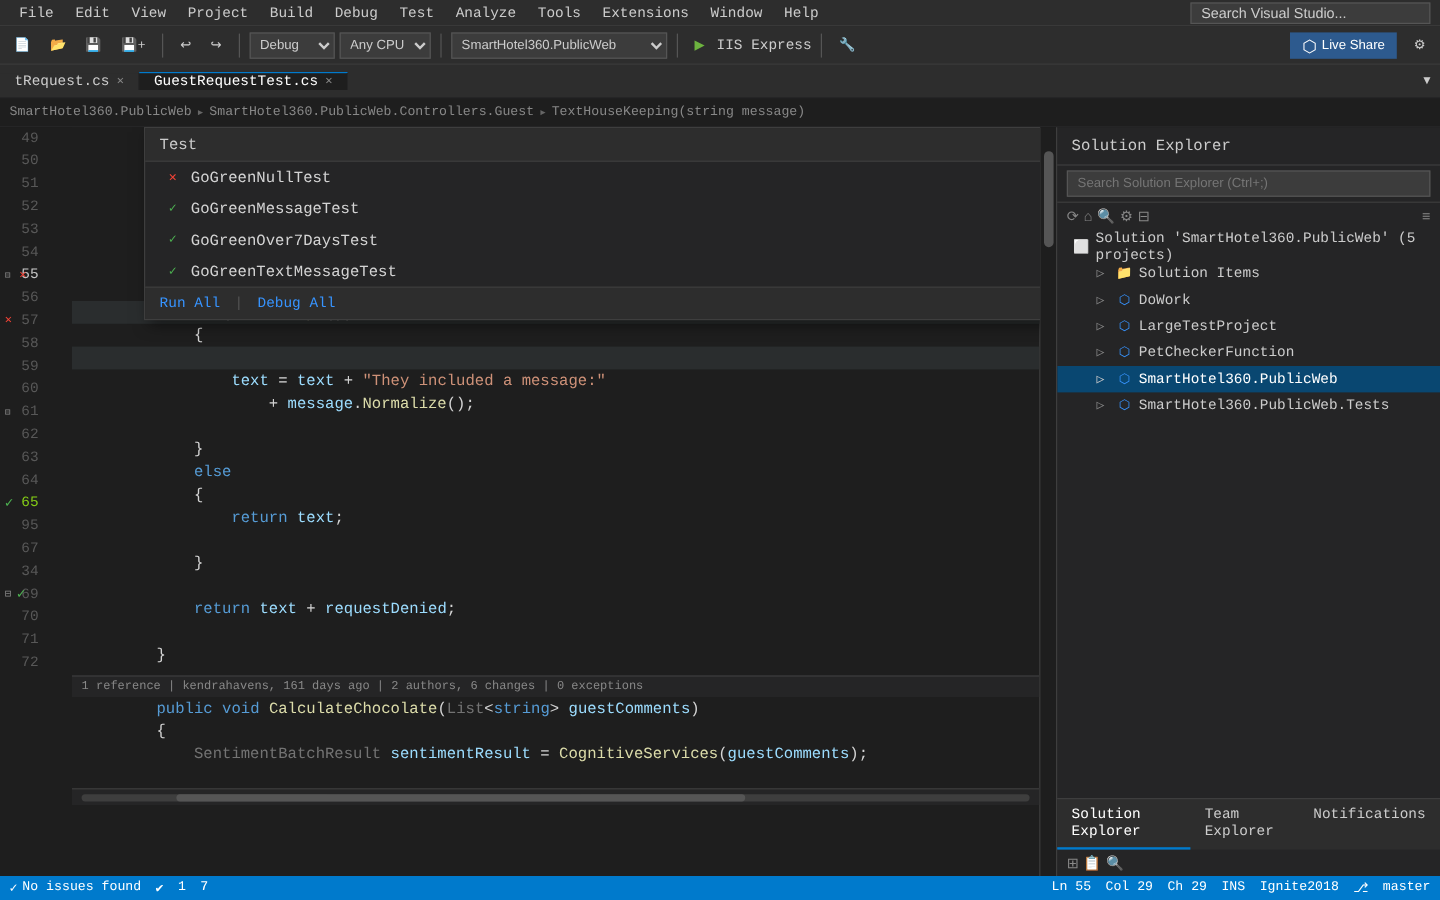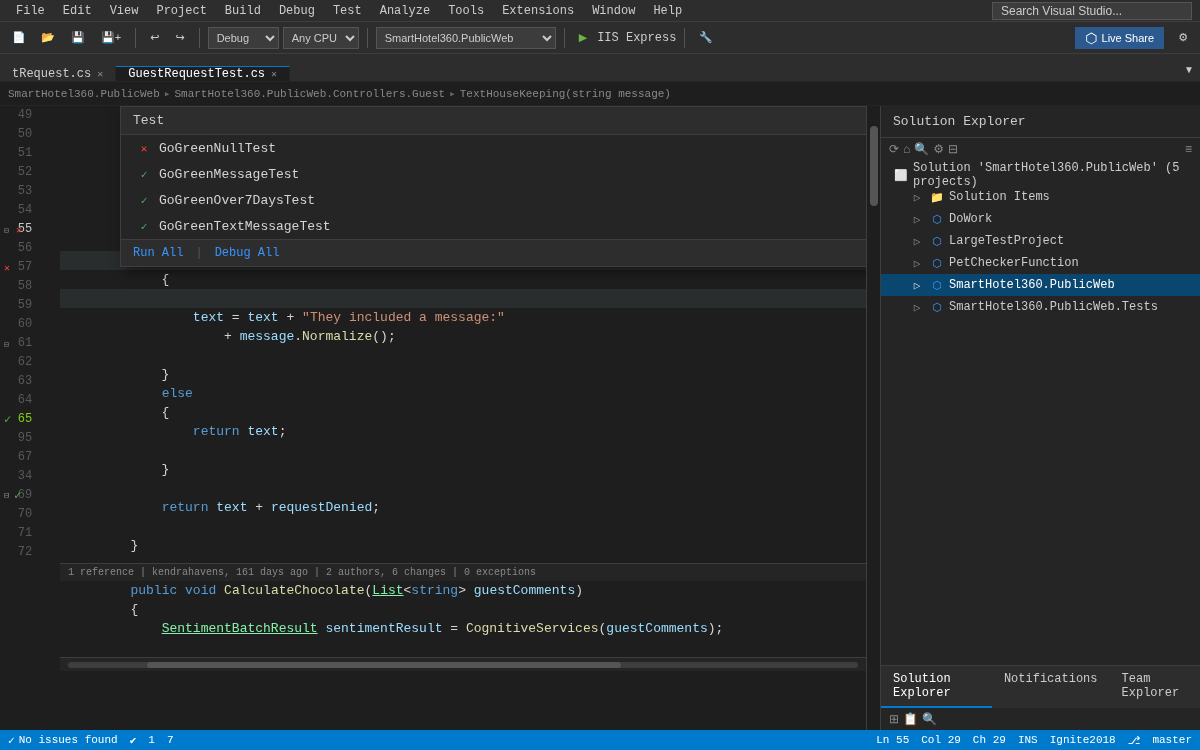--- a/index.html
+++ b/index.html
@@ -32,21 +32,21 @@
       color: #ccc; font-size: 11px; padding: 0 4px;
     }
     .toolbar-divider { width: 1px; height: 20px; background: #555; margin: 0 4px; }
     .live-share-btn {
       margin-left: auto; background: #2d5a8e; border: none; color: #fff;
       padding: 3px 10px; font-size: 11px; cursor: pointer; display: flex; align-items: center; gap: 4px;
     }
 
     
     .tab-bar {
-      height: 28px; background: #2d2d2d; display: flex; align-items: flex-end;
+      height: 28px; background: #2d2d2d; display: flex; align-items: center;
       border-bottom: 1px solid #252526;
     }
     .tab {
       display: flex; align-items: center; padding: 0 12px; gap: 6px;
       background: #2d2d2d; color: #ccc; font-size: 12px; cursor: pointer;
       border-right: 1px solid #252526;
     }
     .tab.active { background: #1e1e1e; color: #fff; border-top: 1px solid #007acc; }
     .tab-close { color: #888; font-size: 10px; }
 
@@ -83,21 +83,21 @@
     .code-content {
       flex: 1; padding: 0; overflow-x: auto; overflow-y: hidden;
     }
     .code-line {
       height: 19px; line-height: 19px; padding-left: 8px; font-size: 13px;
       white-space: nowrap;
     }
     .kw { color: #569cd6; }
     .fn { color: #dcdcaa; }
     .str { color: #ce9178; }
-    .tp { color: #86efac; text-decoration: underline; }
+    .tp { color: #737373; }
     .var { color: #9cdcfe; }
 
     
     .popup-overlay {
       position: absolute; top: 0; left: 60px; right: 0; z-index: 100;
       background: #252526; border: 1px solid #3e3e3e;
       box-shadow: 4px 4px 12px rgba(0,0,0,0.5);
       width: 780px;
     }
     .popup-header {
@@ -420,20 +420,23 @@
       </div>
 
       <div class="scrollbar-v">
         <div class="scrollbar-thumb"></div>
       </div>
     </div>
   </div>
 
   <div class="solution-panel">
     <div class="se-header">Solution Explorer</div>
+    <div class="se-search">
+      <input type="text" placeholder="Search Solution Explorer (Ctrl+;)" style="">
+    </div>
 
     <div class="props-icons">
       <button class="props-icon-btn">⟳</button>
       <button class="props-icon-btn">⌂</button>
       <button class="props-icon-btn">🔍</button>
       <button class="props-icon-btn">⚙</button>
       <button class="props-icon-btn">⊟</button>
       <button class="props-icon-btn" style="margin-left:auto">≡</button>
     </div>
 
@@ -485,22 +488,22 @@
         <span class="se-icon" style="color:#888">▷</span>
         <span class="se-icon proj-icon">⬡</span>
         <span class="se-label">SmartHotel360.PublicWeb.Tests</span>
       </div>
     </div>
 
     <div style="flex:1; min-height:60px;"></div>
 
     <div class="se-bottom-tabs">
       <div class="se-tab active">Solution Explorer</div>
+      <div class="se-tab">Team Explorer</div>
       <div class="se-tab">Notifications</div>
-      <div class="se-tab">Team Explorer</div>
     </div>
 
     <div class="props-icons">
       <button class="props-icon-btn">⊞</button>
       <button class="props-icon-btn">📋</button>
       <button class="props-icon-btn">🔍</button>
     </div>
   </div>
 </div>
 

